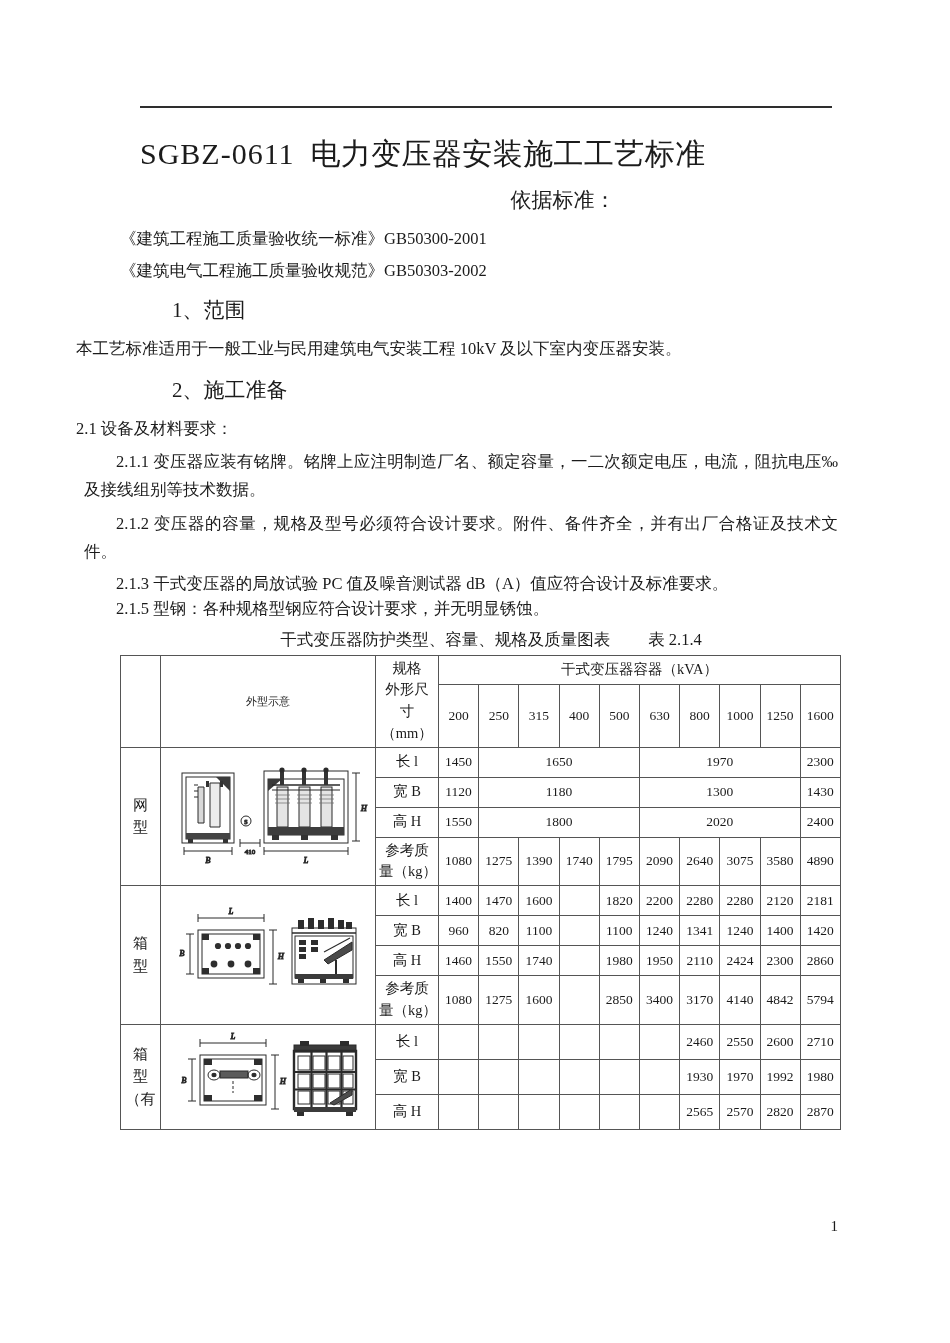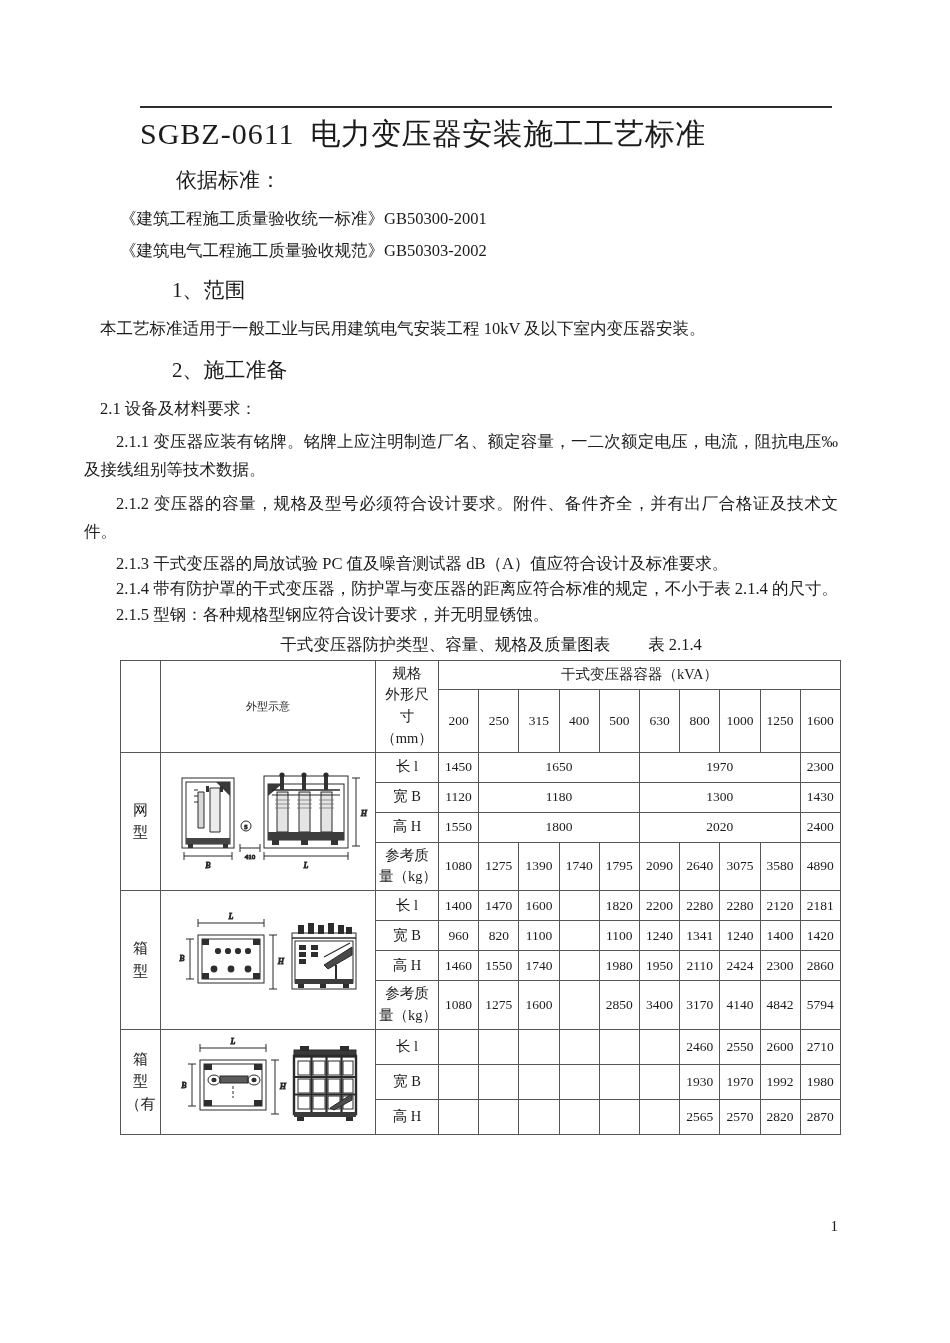--- a/index.html
+++ b/index.html
@@ -31,21 +31,21 @@
     top: 106px;
     width: 692px;
     height: 0;
     border-top: 2.5px solid #2e2e2e;
   }
 
   
   .content {
     position: absolute;
     left: 0;
-    top: 114px;
+    top: 134px;
     width: 950px;
   }
 
   .doc-title {
     font-size: 30px;
     letter-spacing: 0.4px;
     text-align: left;
     margin: 0 0 10px 0;
     padding-left: 140px;
     font-weight: normal;
@@ -56,20 +56,21 @@
     font-family: "Liberation Serif", serif;
     letter-spacing: 1px;
   }
 
   .h-sub {
     font-size: 21px;
     margin: 4px 0 10px 0;
     padding-left: 176px;
     font-weight: normal;
     line-height: 1.5;
+    text-align: center;
   }
 
   .ref-line {
     font-size: 16.5px;
     padding-left: 120px;
     margin: 6px 0;
     line-height: 1.55;
   }
 
   .h-num {
@@ -77,21 +78,21 @@
     margin: 12px 0 8px 0;
     padding-left: 172px;
     font-weight: normal;
     line-height: 1.5;
   }
 
   .para {
     font-size: 16.5px;
     line-height: 1.72;
     margin: 5px 0;
-    padding-left: 100px;
+    padding-left: 76px;
     padding-right: 112px;
     text-align: justify;
   }
   .para.hang {
     padding-left: 84px;
     text-indent: 32px;
   }
   .para.tight {
     margin: 0;
     line-height: 1.52;
@@ -193,21 +194,20 @@
 
     <h2 class="h-num">1、范围</h2>
     <p class="para">本工艺标准适用于一般工业与民用建筑电气安装工程 10kV 及以下室内变压器安装。</p>
 
     <h2 class="h-num">2、施工准备</h2>
 
     <p class="para">2.1 设备及材料要求：</p>
     <p class="para hang">2.1.1 变压器应装有铭牌。铭牌上应注明制造厂名、额定容量，一二次额定电压，电流，阻抗电压‰及接线组别等技术数据。</p>
     <p class="para hang">2.1.2 变压器的容量，规格及型号必须符合设计要求。附件、备件齐全，并有出厂合格证及技术文件。</p>
     <p class="para hang tight">2.1.3 干式变压器的局放试验 PC 值及噪音测试器 dB（A）值应符合设计及标准要求。</p>
-    <p class="para hang tight">2.1.4 带有防护罩的干式变压器，防护罩与变压器的距离应符合标准的规定，不小于表 2.1.4 的尺寸。</p>
     <p class="para hang tight">2.1.5 型钢：各种规格型钢应符合设计要求，并无明显锈蚀。</p>
 
     <div class="tbl-caption">
       <span>干式变压器防护类型、容量、规格及质量图表</span><span class="gap"></span><span>表 2.1.4</span>
     </div>
 
     <table class="spec">
       <colgroup>
         <col class="c-type">
           <col class="c-sketch">

